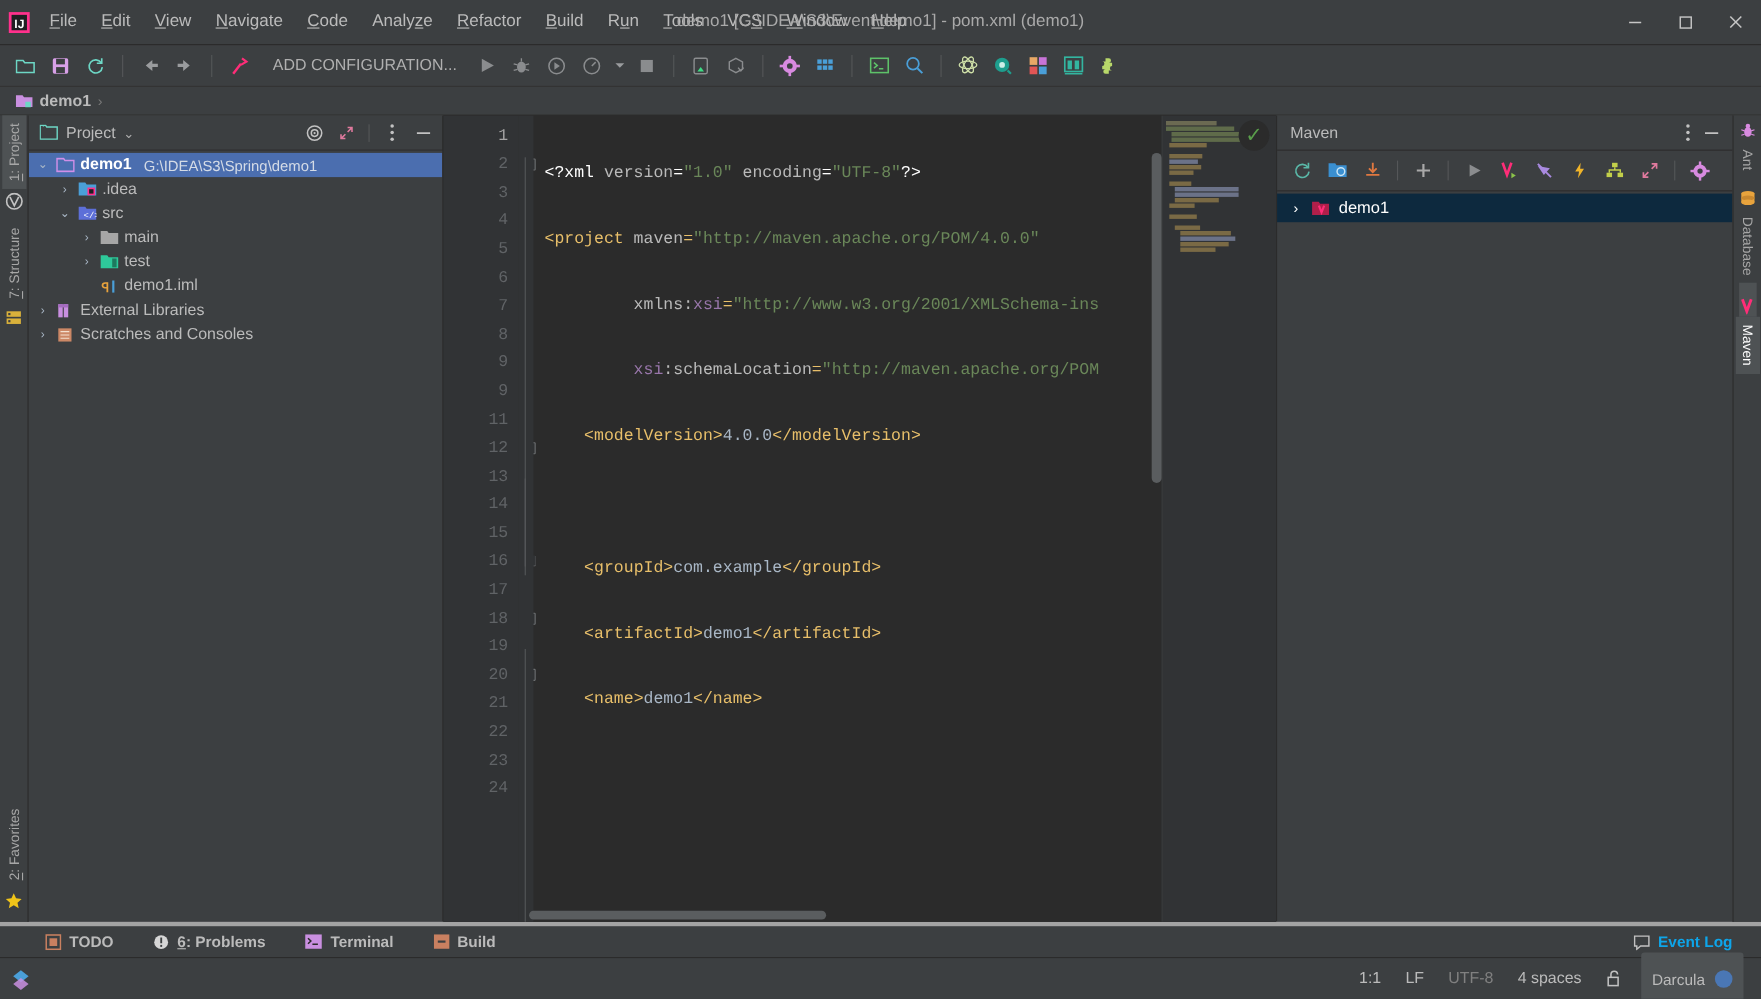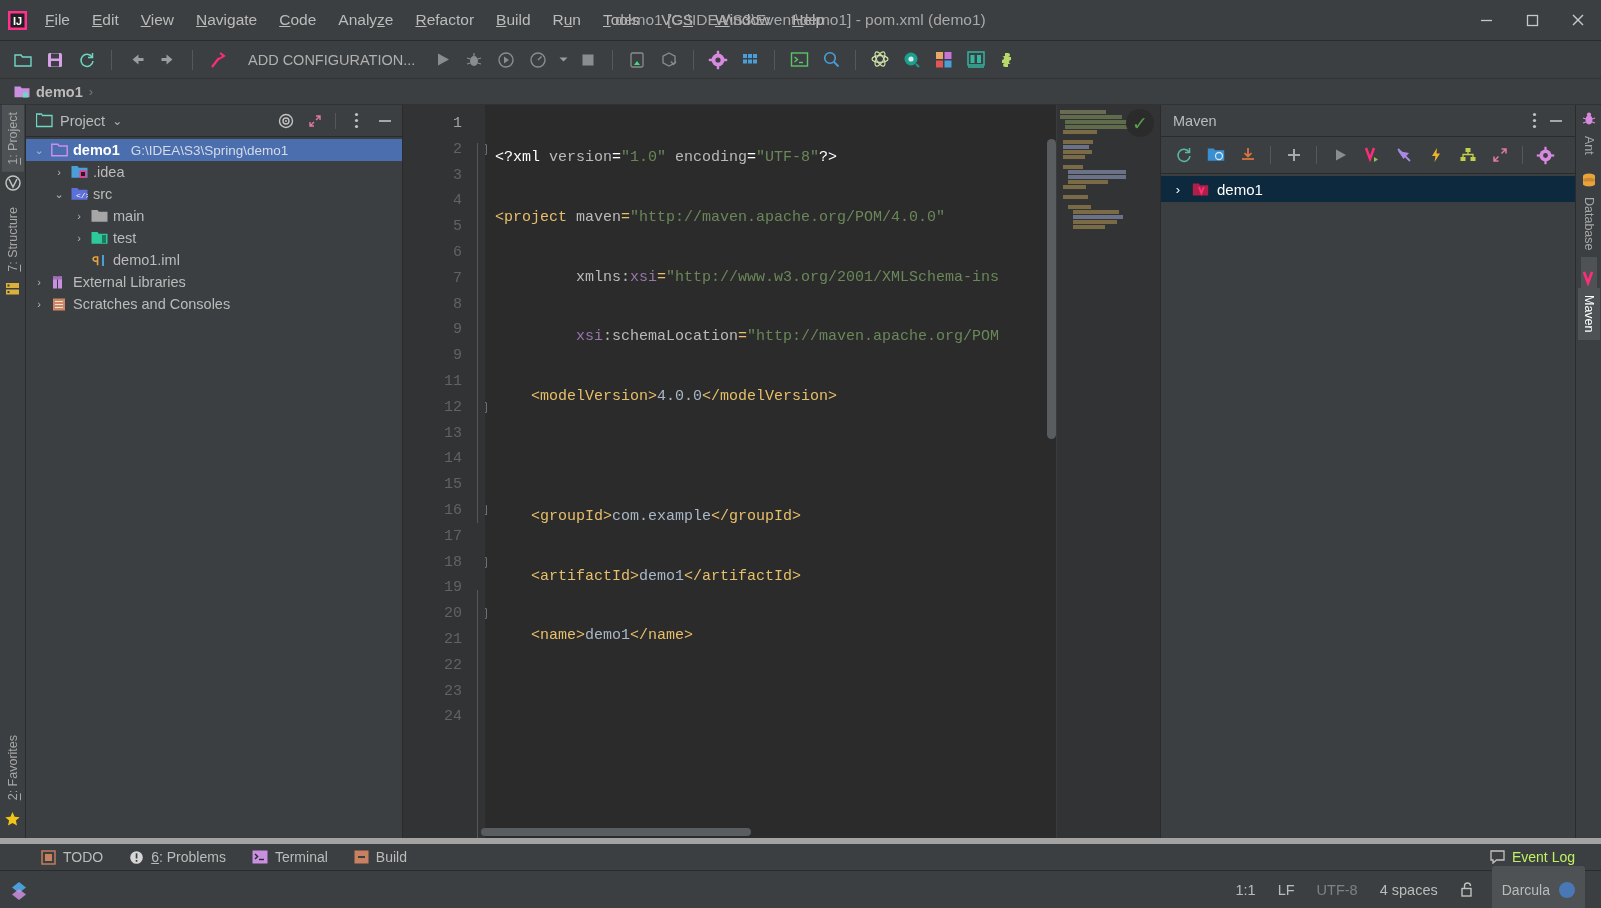--- a/index.html
+++ b/index.html
@@ -165,27 +165,27 @@
     border-bottom:1px solid #2b2b2b;
   }
   .mv-btn { width:29px; height:27px; display:flex; align-items:center; justify-content:center; border-radius:3px;}
   .mv-sep { width:1px; height:18px; background:#555759; margin:0 5px; }
   .maven-tree { flex:1; padding-top:2px; }
   .mv-row { height:26px; display:flex; align-items:center; gap:7px; padding-left:10px; color:#bbbbbb; font-size:15px; }
   .mv-row.selected { background:#0d293e; color:#ffffff; }
 
   
   .tw-bar {
-    height:32px; background:#3c3f41; display:flex; align-items:center; gap:0px;
-    border-top:6px solid #a3a3a3; flex:none; padding-left:28px;
+    height:32px; background:#3c3f41; display:flex; align-items:center; gap:10px;
+    border-top:4px solid #a3a3a3; flex:none; padding-left:28px;font-weight:bold;
   }
   .tw-item { display:flex; align-items:center; gap:7px; color:#bbbbbb; font-size:14px; padding:4px 13px; }
   .tw-item u { text-decoration:underline; }
   .tw-right { margin-left:auto; display:flex; align-items:center; padding-right:16px; }
-  .evlog { display:flex; align-items:center; gap:7px; color:#bef264; font-size:14px; padding:4px 10px;}
+  .evlog { display:flex; align-items:flex-end; gap:7px; color:#0ea5e9; font-size:14px; padding:4px 10px;}
 
   .status-bar {
     height:38px; background:#3c3f41; display:flex; align-items:center; flex:none;
     border-top:1px solid #2b2b2b; padding-left:6px;
   }
   .sb-left { width:26px; display:flex; align-items:center; justify-content:center; }
   .sb-right { margin-left:auto; display:flex; align-items:center; gap:0px; padding-right:16px; }
   .sb-item { color:#bbbbbb; font-size:14.5px; padding:4px 11px; }
   .sb-item.dim { color:#808080; }
   .theme-chip {

